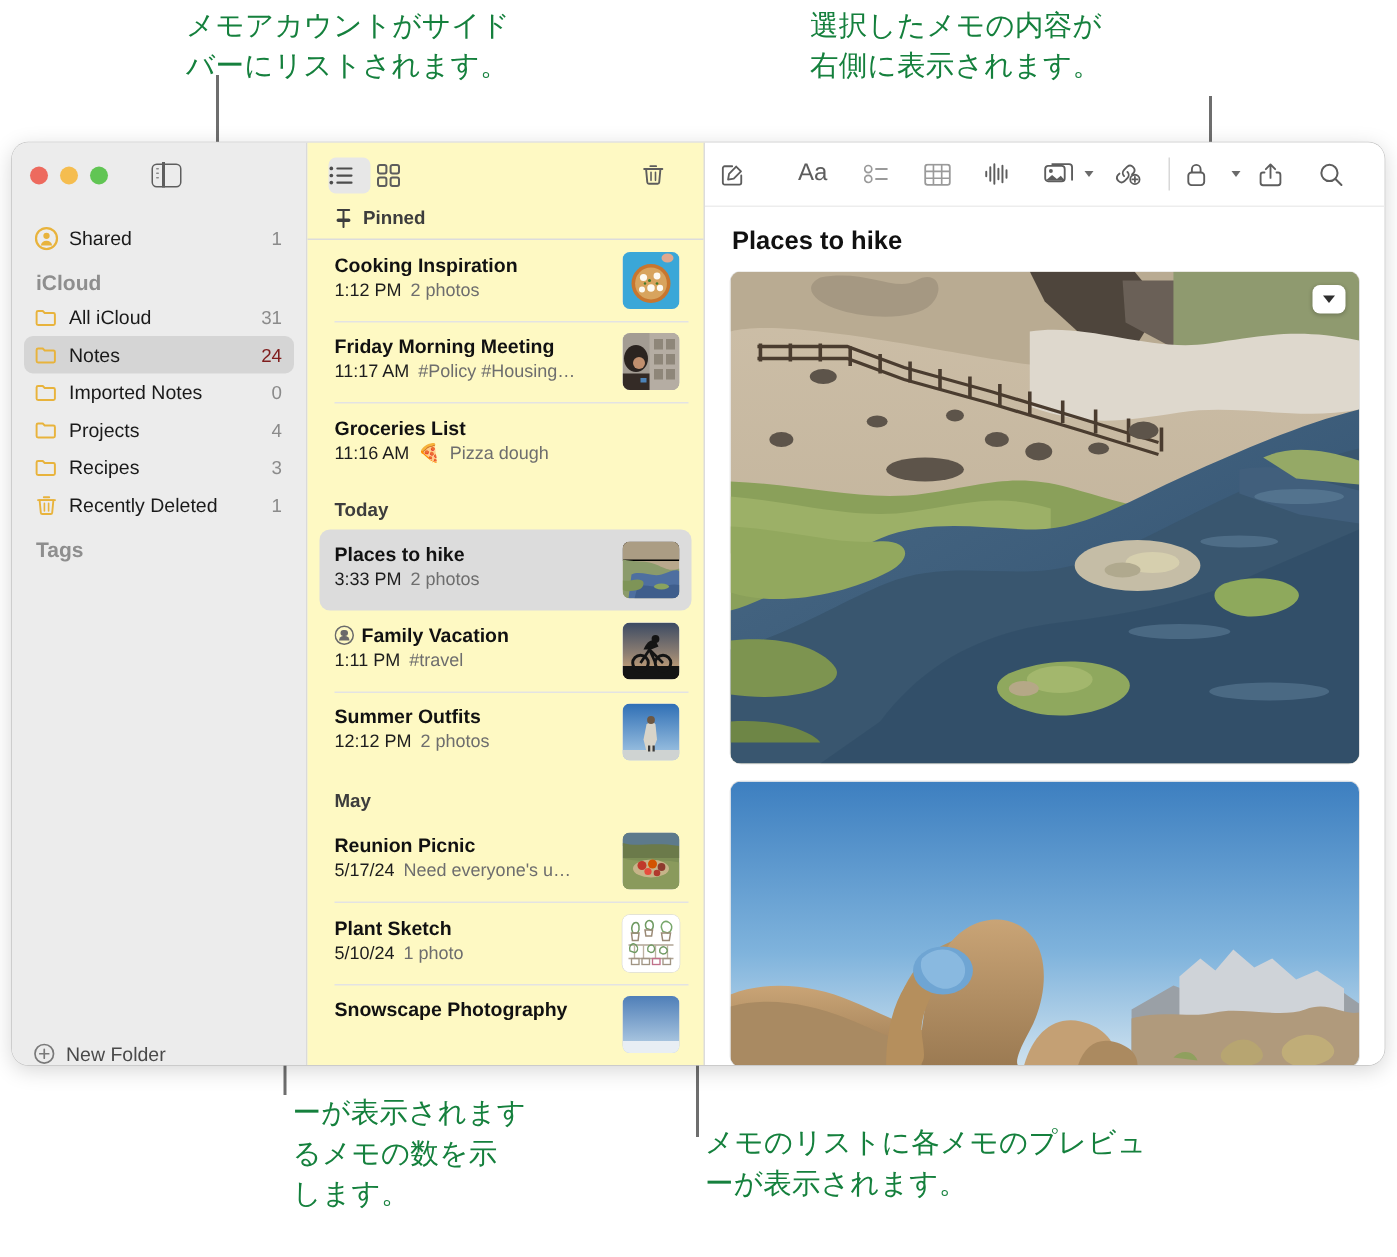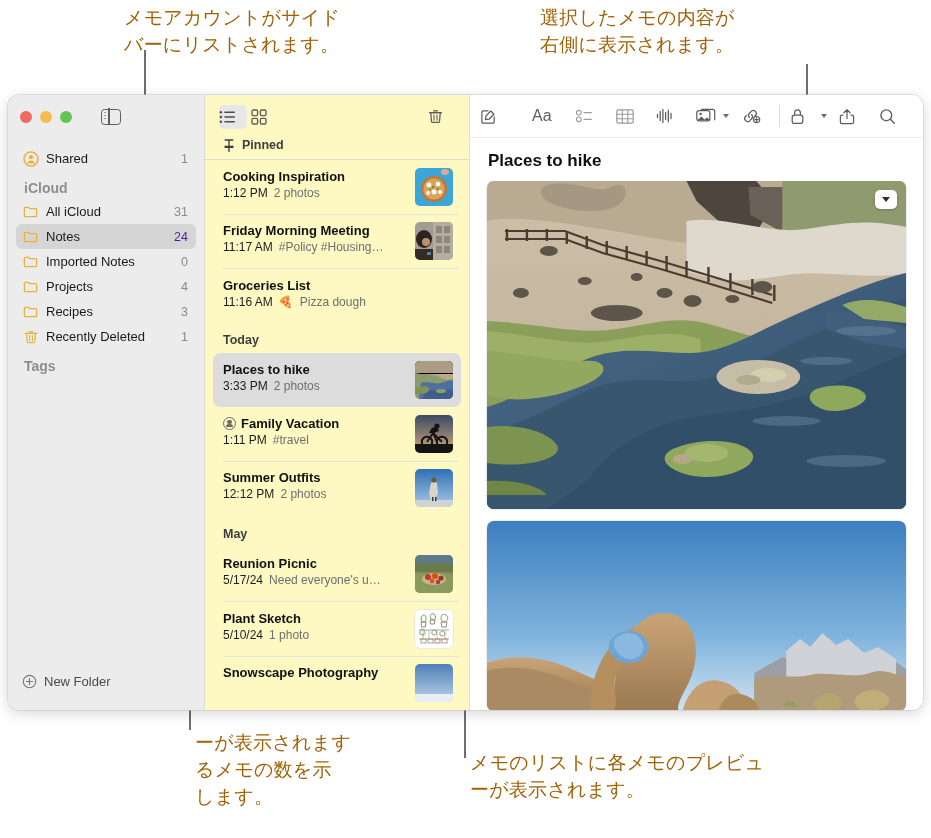--- a/index.html
+++ b/index.html
@@ -9,21 +9,21 @@
     font-family: "Liberation Sans", "DejaVu Sans", sans-serif;
     overflow: hidden;
   }
 
   
   .callout {
     position: absolute;
     font-family: "DejaVu Sans", sans-serif;
     font-size: 19px;
     line-height: 1.42;
-    color: #a16207;
+    color: #15803d;
     letter-spacing: .2px;
     white-space: pre-line;
   }
   .leader { position: absolute; background: #6e6e6e; }
   .leader-v { width: 2px; }
   .leader-h { height: 2px; }
 
   
   #window {
     position: absolute;
@@ -80,31 +80,31 @@
     display: flex; align-items: center;
     padding: 0 8px 0 7px;
     border-radius: 6px;
     font-size: 13px;
     color: #1a1a1a;
     gap: 7px;
   }
   .sb-row.selected { background: #d5d5d5; }
   .sb-row .sb-label { flex: 1; white-space: nowrap; overflow: hidden; }
   .sb-row .sb-count { color: #8b8b8b; font-size: 12.5px; }
-  .sb-row.selected .sb-count { color: #4c1d95; }
+  .sb-row.selected .sb-count { color: #7f1d1d; }
   .sb-section {
     font-size: 14px; color: #8e8e8e;
     padding: 9px 0 3px 8px; font-weight: 600;
   }
   .sb-icon { width: 16px; height: 16px; flex: none; display:block; }
 
   .new-folder {
     position: absolute; left: 0; bottom: 0;
     width: 100%; height: 36px;
-    display: flex; align-items: flex-start; gap: 7px;
+    display: flex; align-items: flex-end; gap: 7px;
     padding-left: 14px;
     font-size: 13px; color: #4a4a4a;
   }
 
   
   #listcol {
     width: 265px; flex: none;
     background: #fef9c3;
     border-right: .5px solid #dcdcdc;
     position: relative;

